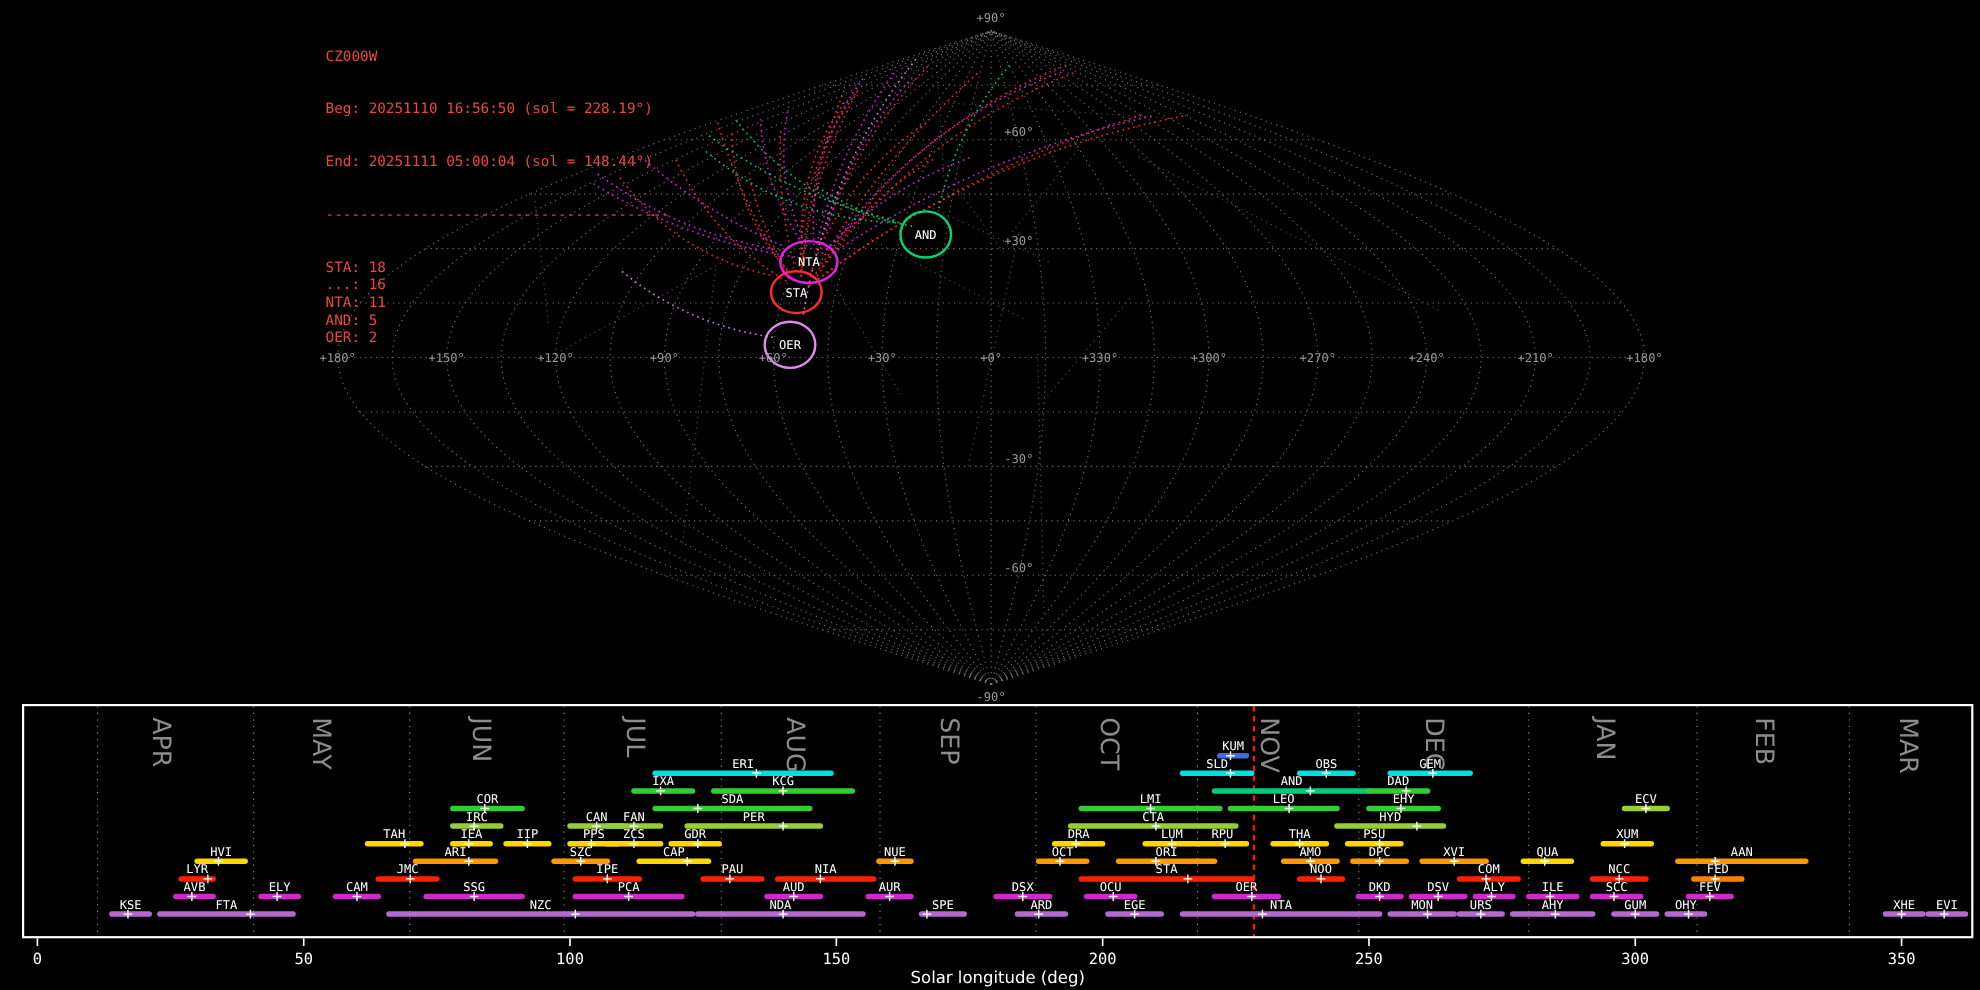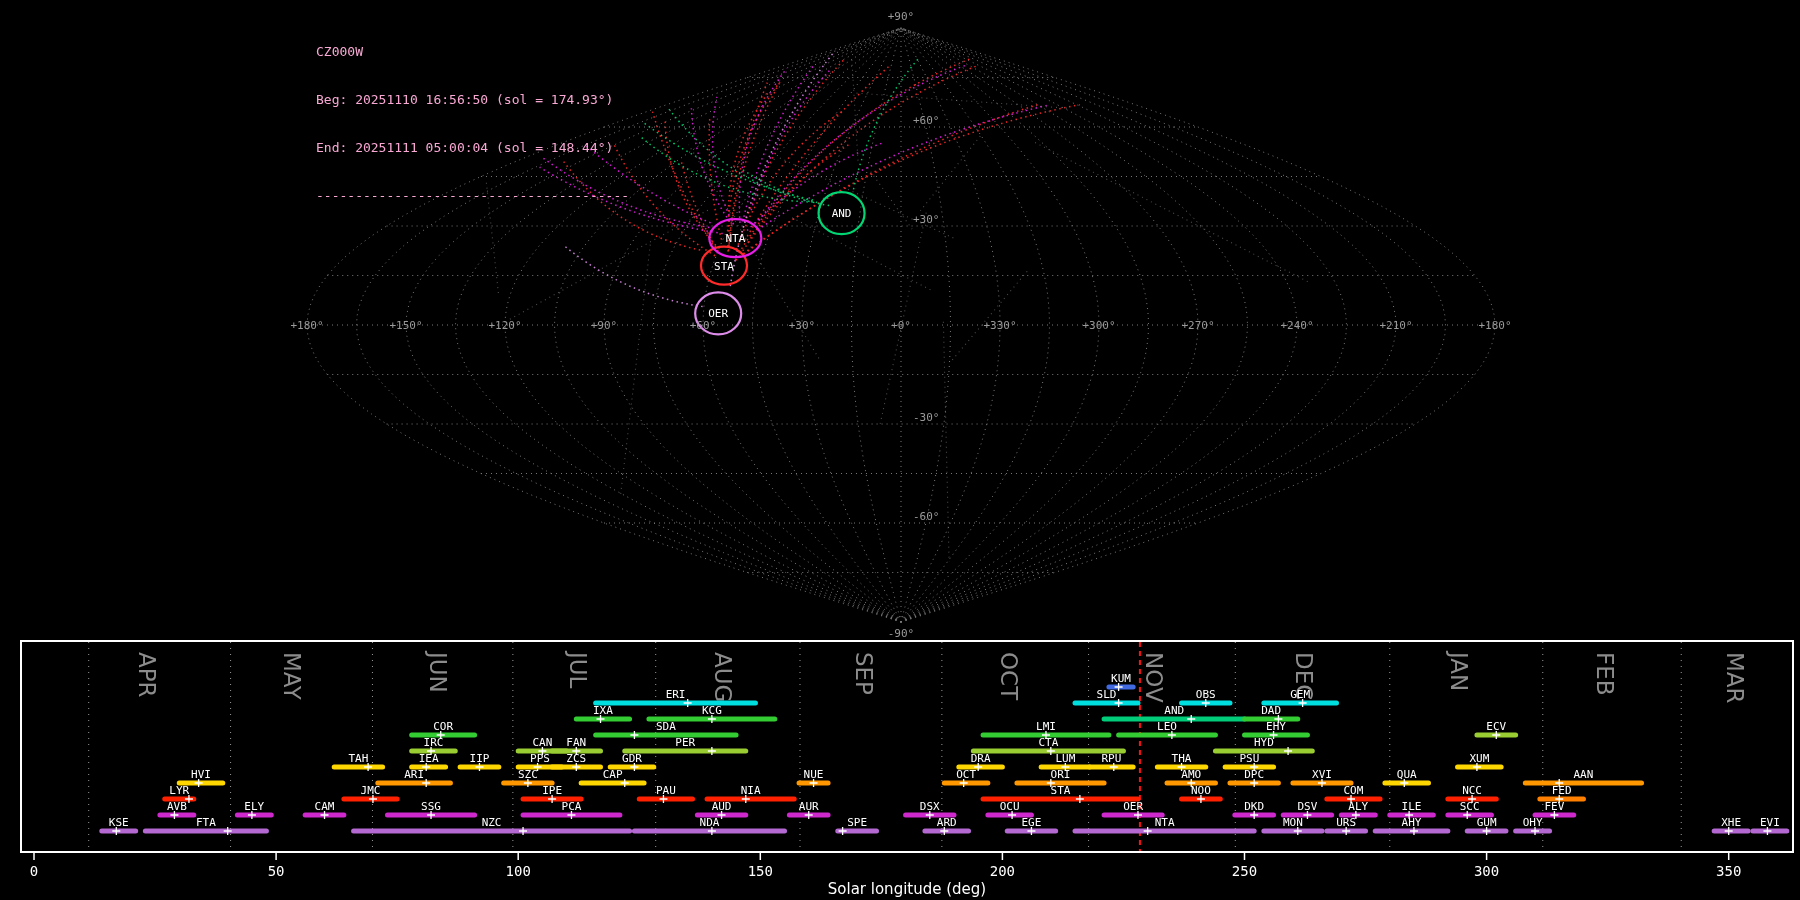--- a/index.html
+++ b/index.html
@@ -1,21 +1,21 @@
 <!DOCTYPE html>
 <html><head>
 <meta charset="utf-8">
 <style>
   html,body{margin:0;padding:0;background:#000;}
   body{width:1800px;height:900px;overflow:hidden;font-family:"DejaVu Sans Mono",monospace;color:#fff;}
   #app{position:relative;width:1800px;height:900px;background:#000;}
   svg{position:absolute;left:0;display:block;}
   #skymap{top:0;}
   #timeline{top:640px;}
-  #infobox{position:absolute;left:316px;top:12px;font-size:13px;line-height:16px;color:#f9a8d4;white-space:pre;z-index:5;}
+  #infobox{position:absolute;left:296px;top:12px;font-size:13px;line-height:16px;color:#ef4444;white-space:pre;z-index:5;}
 </style>
 </head>
 <body>
 
 <div id="app">
   <svg id="skymap" width="1800" height="640">
       <g stroke="#8f8f8f" stroke-width="1" fill="none" stroke-dasharray="1,4" opacity="0.85">
         <line x1="747.2614872091027" y1="572.5" x2="1054.7385127908974" y2="572.5"></line>
         <line x1="604" y1="523" x2="1198" y2="523"></line>
         <line x1="480.97857197519073" y1="473.5" x2="1321.0214280248092" y2="473.5"></line>
@@ -147,23 +147,24 @@
         <text x="913" y="223" text-anchor="start">+30°</text>
         <text x="913" y="421" text-anchor="start">-30°</text>
         <text x="913" y="520" text-anchor="start">-60°</text>
         <text x="901" y="20">+90°</text>
         <text x="901" y="637">-90°</text>
       </g>
     </svg>
 
   <div id="infobox">
     <div>CZ000W</div>
-    <div>Beg: 20251110 16:56:50 (sol = 174.93°)</div>
+    <div>Beg: 20251110 16:56:50 (sol = 228.19°)</div>
     <div>End: 20251111 05:00:04 (sol = 148.44°)</div>
     <div>----------------------------------------</div>
+    <div id="counts"><div>STA: 18</div><div>...: 16</div><div>NTA: 11</div><div>AND: 5</div><div>OER: 2</div></div>
   </div>
 
   <svg id="timeline" width="1800" height="260">
       <g stroke="#9a9a9a" stroke-dasharray="1,5" stroke-width="1">
         <line x1="88.71459999999999" y1="2" x2="88.71459999999999" y2="211"></line>
         <line x1="230.5852" y1="2" x2="230.5852" y2="211"></line>
         <line x1="372.4558" y1="2" x2="372.4558" y2="211"></line>
         <line x1="512.8738000000001" y1="2" x2="512.8738000000001" y2="211"></line>
         <line x1="655.7128" y1="2" x2="655.7128" y2="211"></line>
         <line x1="800.0043999999999" y1="2" x2="800.0043999999999" y2="211"></line>

